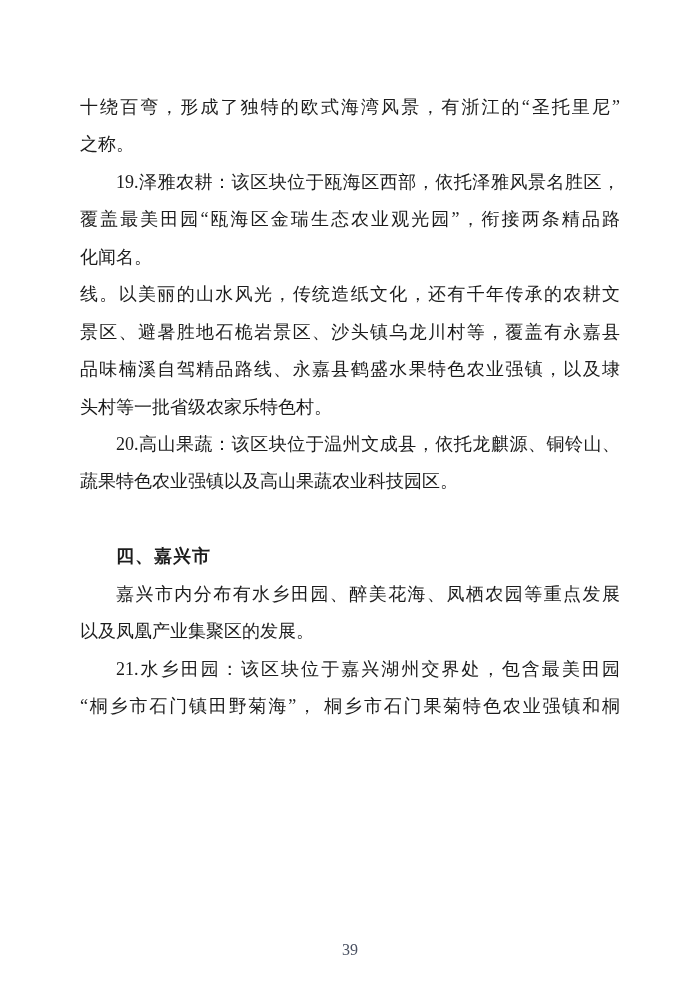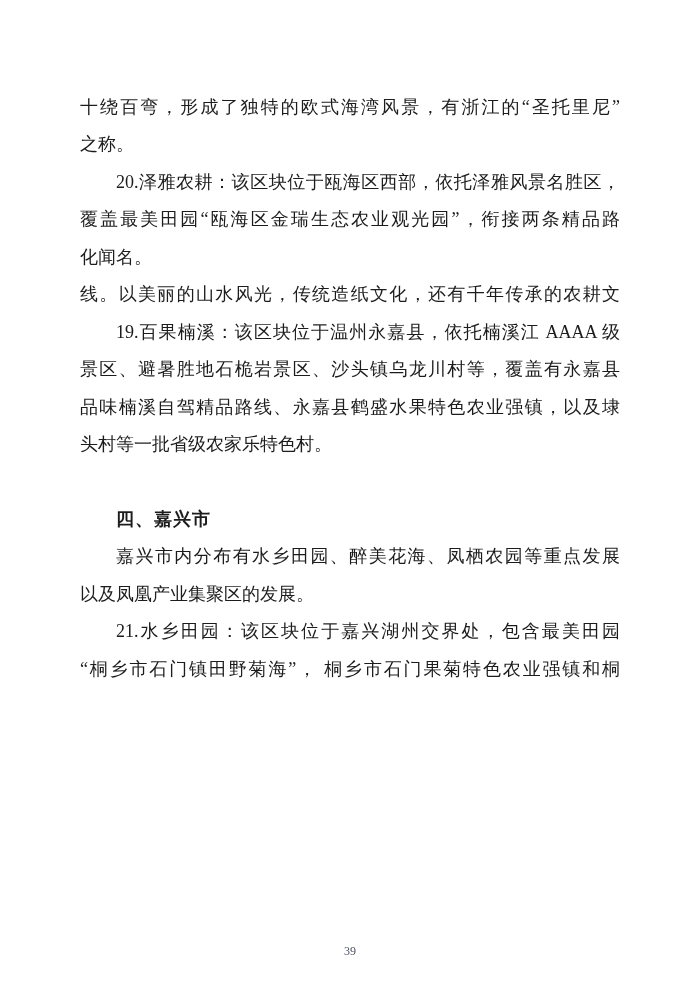--- a/index.html
+++ b/index.html
@@ -50,40 +50,41 @@
     margin-top: 37.45px;
   }
   .page-footer {
     position: absolute;
     left: 0;
     right: 0;
     top: 941px;
     text-align: center;
   }
   .page-number {
-    font-size: 12px;
+    font-size: 16px;
     color: #4a5162;
     font-family: "Liberation Serif", "DejaVu Serif", serif;
   }
 </style>
 </head>
 <body>
 
 <div class="page">
   <div class="content">
       <div class="line full">十绕百弯，形成了独特的欧式海湾风景，有浙江的“圣托里尼”</div>
       <div class="line end">之称。</div>
-      <div class="line full indent">20.泽雅农耕：该区块位于瓯海区西部，依托泽雅风景名胜区，</div>
+      <div class="line full indent">19.泽雅农耕：该区块位于瓯海区西部，依托泽雅风景名胜区，</div>
       <div class="line full">覆盖最美田园“瓯海区金瑞生态农业观光园”，衔接两条精品路</div>
       <div class="line end">化闻名。</div>
       <div class="line full">线。以美丽的山水风光，传统造纸文化，还有千年传承的农耕文</div>
-      <div class="line full indent">19.百果楠溪：该区块位于温州永嘉县，依托楠溪江 AAAA 级</div>
       <div class="line full">景区、避暑胜地石桅岩景区、沙头镇乌龙川村等，覆盖有永嘉县</div>
       <div class="line full">品味楠溪自驾精品路线、永嘉县鹤盛水果特色农业强镇，以及埭</div>
       <div class="line end">头村等一批省级农家乐特色村。</div>
+      <div class="line full indent">20.高山果蔬：该区块位于温州文成县，依托龙麒源、铜铃山、</div>
+      <div class="line end">蔬果特色农业强镇以及高山果蔬农业科技园区。</div>
       <div class="line heading indent gap">四、嘉兴市</div>
       <div class="line full indent">嘉兴市内分布有水乡田园、醉美花海、凤栖农园等重点发展</div>
       <div class="line end">以及凤凰产业集聚区的发展。</div>
       <div class="line full indent">21.水乡田园：该区块位于嘉兴湖州交界处，包含最美田园</div>
       <div class="line full">“桐乡市石门镇田野菊海”， 桐乡市石门果菊特色农业强镇和桐</div>
     </div>
   <div class="page-footer">
     <span class="page-number">39</span>
   </div>
 </div>

